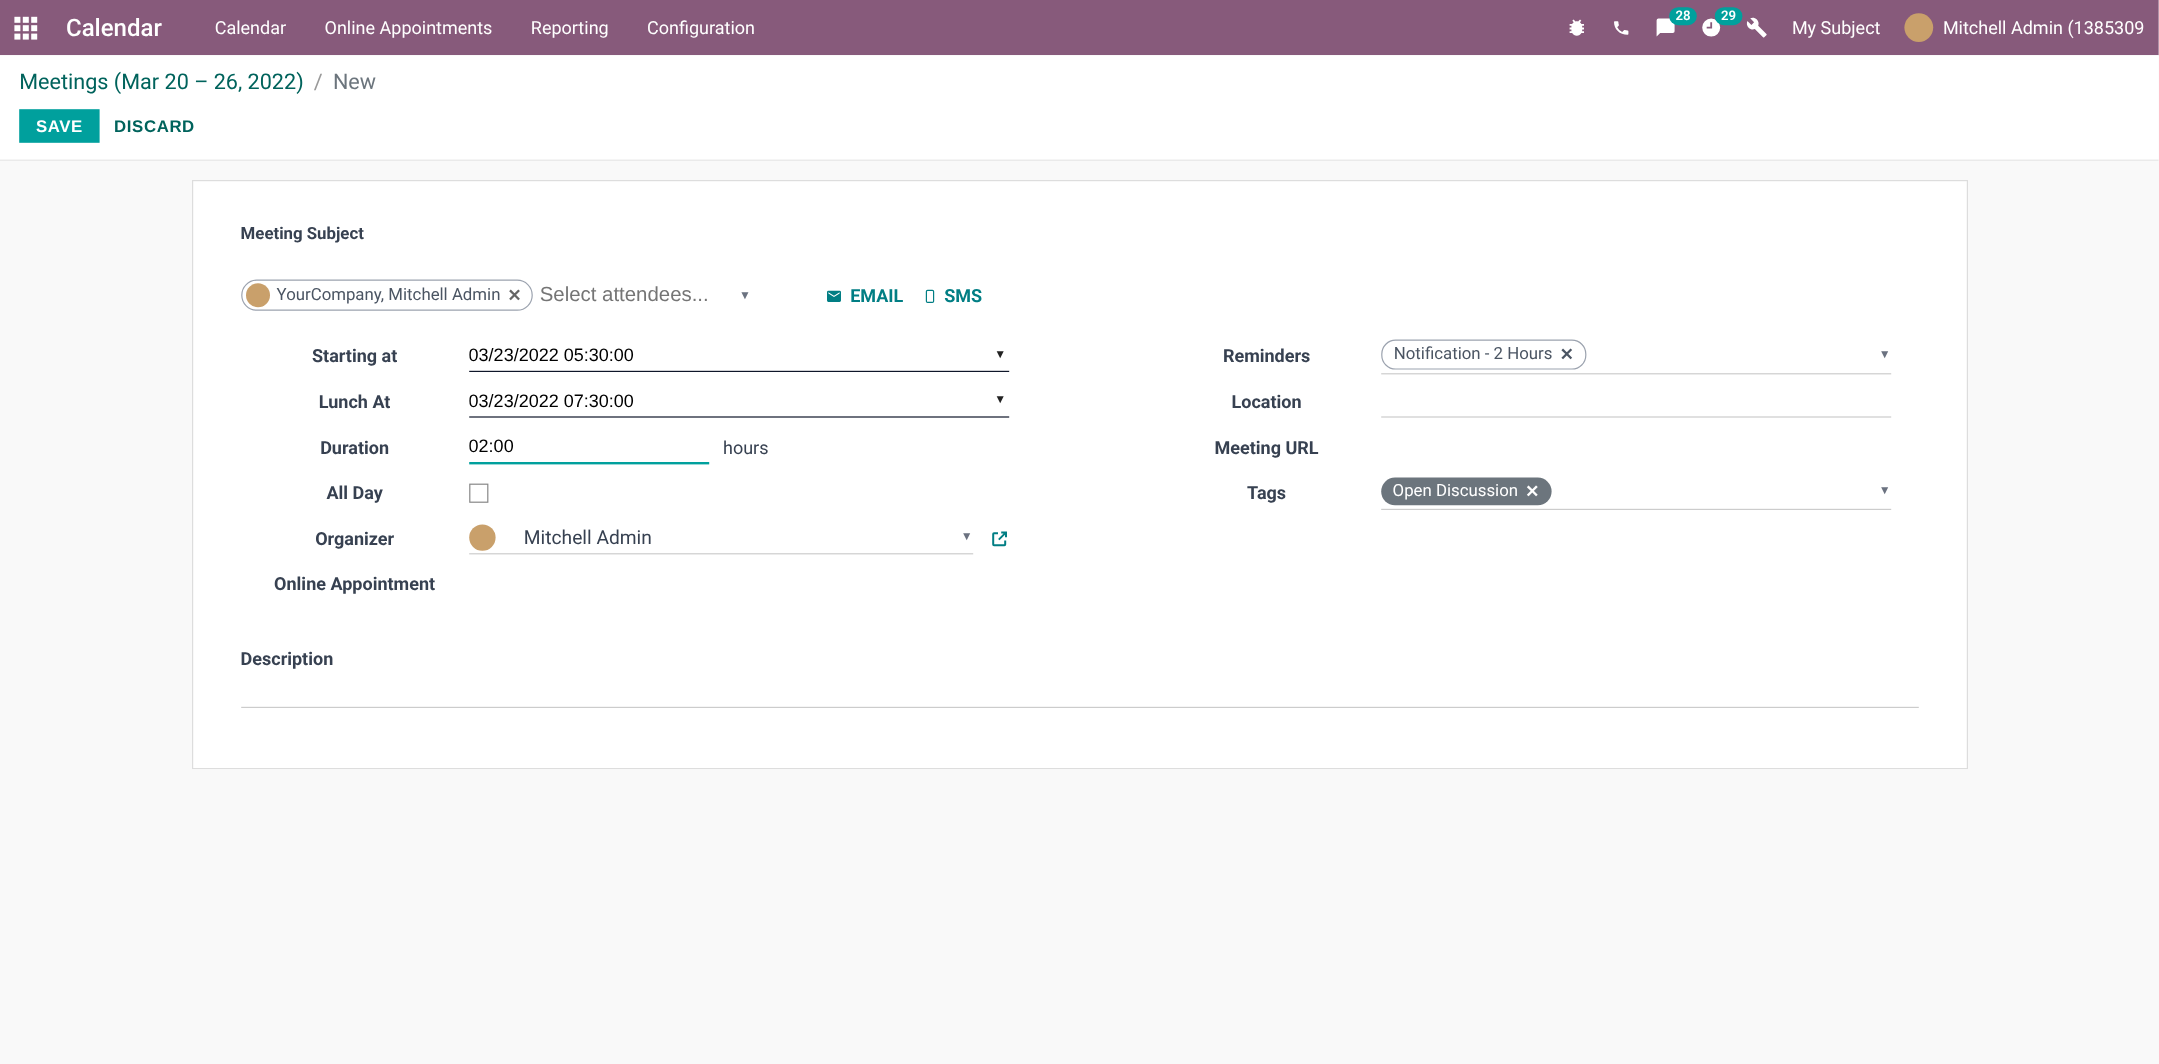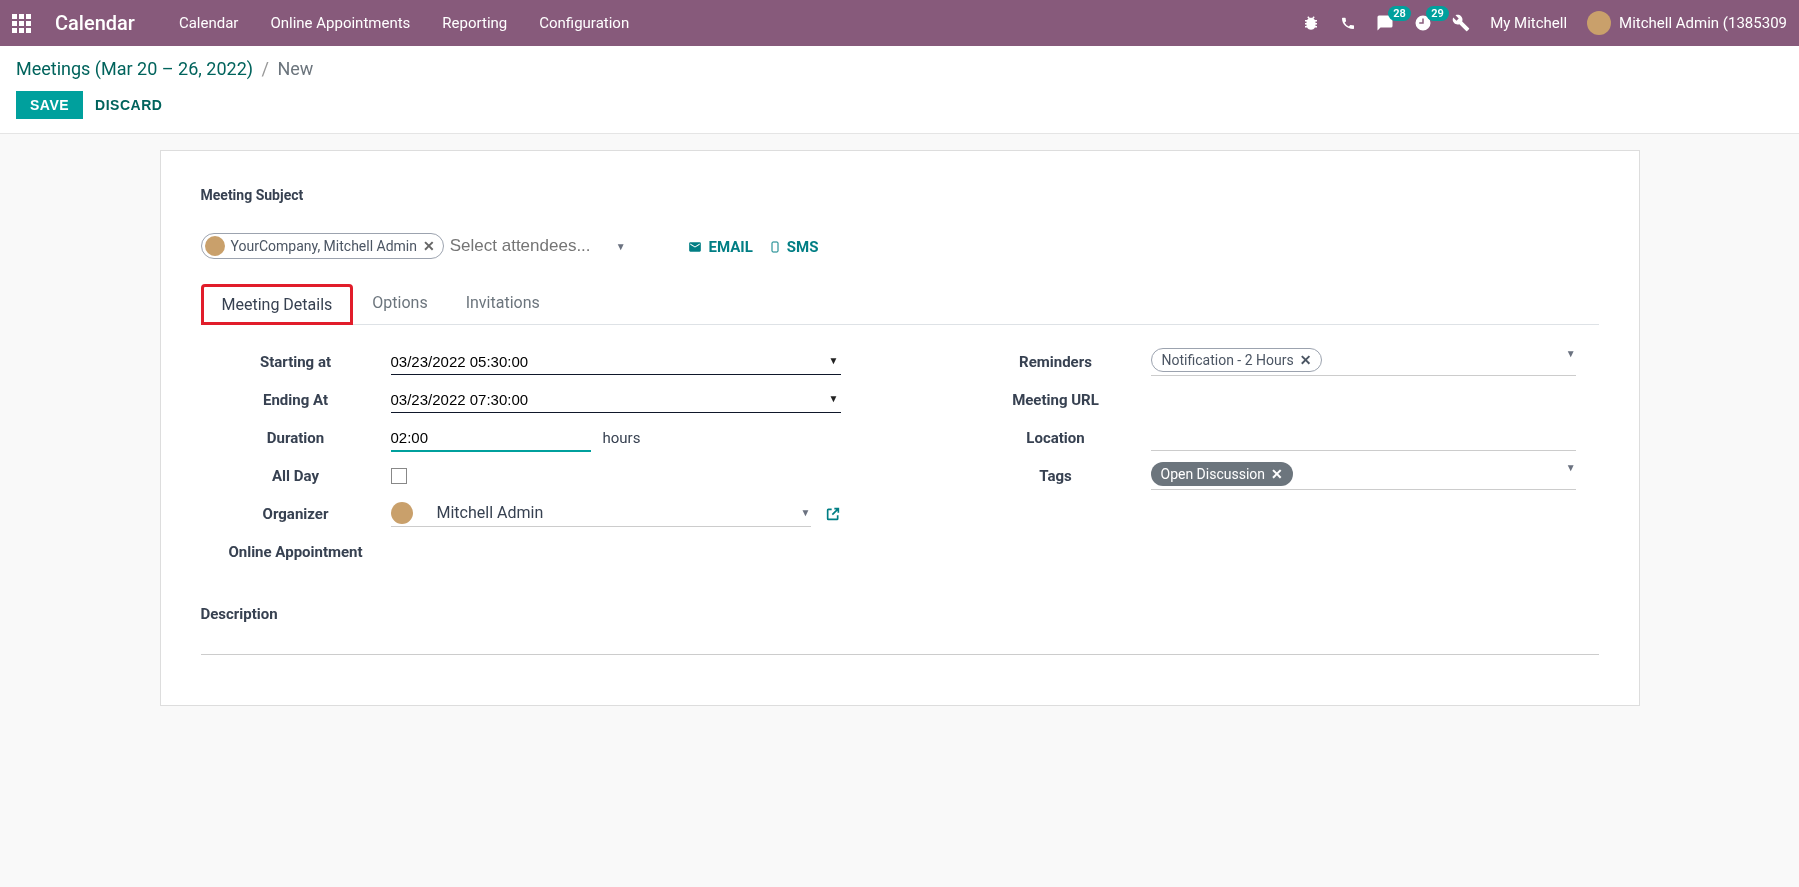--- a/index.html
+++ b/index.html
@@ -62,21 +62,21 @@
   .text-in.short { width:200px; border-bottom:2px solid #00A09D;}
   .dd-caret { position:absolute; right:2px; top:6px; color:#222; font-size:10px; pointer-events:none;}
   .hours-lbl { font-size:15px; color:#374151; margin-left:12px;}
   .cbox { width:16px; height:16px; border:1px solid #888; cursor:pointer;}
   .organizer-val { display:flex; align-items:center; gap:24px; border-bottom:1px solid #ccc; padding-bottom:2px; width: 420px;}
   .ext-link { color:#017e84; margin-left:14px; cursor:pointer;}
   .tag-chip { display:inline-flex; align-items:center; gap:6px; border-radius:12px; padding:3px 10px; font-size:14px;}
   .tag-chip.light { border:1px solid #9ca3af; color:#4b5563; background:#fff;}
   .tag-chip.dark { background:#6c757d; color:#fff;}
   .tag-chip .x { cursor:pointer; font-weight:700;}
-  .tagfield { display:flex; gap:6px; border-bottom:1px solid #ccc; padding-bottom:3px; min-height:28px;}
+  .tagfield { display:flex; align-items:center; gap:6px; border-bottom:1px solid #ccc; padding-bottom:3px; min-height:28px;}
   .tagfield .caret-down{ margin-left:auto;}
 
   .desc-label { font-size:15px; font-weight:700; color:#374151; margin-top:30px; display:block;}
   .desc-area { width:100%; border:none; border-bottom:1px solid #ccc; min-height:24px; margin-top:8px; outline:none;}
   svg { display:block; }
 </style>
 </head>
 <body>
 
 <div class="navbar">
@@ -121,21 +121,21 @@
       <svg width="18" height="18" viewBox="0 0 24 24" fill="#fff">
           <path d="M12 2a10 10 0 100 20 10 10 0 000-20zm1 11H7v-2h4V6h2v7z"></path>
         </svg>
       <span class="badge">29</span>
     </div>
     <div class="icon-btn">
       <svg width="18" height="18" viewBox="0 0 24 24" fill="#fff">
           <path d="M22.7 19l-9.1-9.1c.9-2.3.4-5-1.5-6.9-2-2-5-2.4-7.4-1.3L9 6 6 9 1.6 4.7C.4 7.1.9 10.1 2.9 12.1c1.9 1.9 4.6 2.4 6.9 1.5l9.1 9.1c.4.4 1 .4 1.4 0l2.3-2.3c.5-.4.5-1.1.1-1.4z"></path>
         </svg>
     </div>
-    <div>My Mitchell</div>
+    <div>My Subject</div>
     <div class="user-sec">
       <div class="avatar-sm"></div>
       <span>Mitchell Admin (1385309</span>
     </div>
   </div>
 </div>
 
 <div class="control-panel">
   <div class="breadcrumb">
     <span class="bc-link">Meetings (Mar 20 – 26, 2022)</span>
@@ -170,38 +170,33 @@
         <span>EMAIL</span>
       </a>
       <a class="link-btn">
         <svg width="12" height="16" viewBox="0 0 24 24" fill="none" stroke="#017e84" stroke-width="2">
             <rect x="6" y="2" width="12" height="20" rx="2"></rect>
           </svg>
         <span>SMS</span>
       </a>
     </div>
 
-    <div class="tabs">
-      <div class="tab active tab-highlight">Meeting Details</div>
-      <div class="tab">Options</div>
-      <div class="tab">Invitations</div>
-    </div>
 
     <div class="details">
 
       <div class="col">
         <div class="frow">
           <div class="flabel">Starting at</div>
           <div class="fval">
             <input class="text-in" value="03/23/2022 05:30:00" style="">
             <span class="dd-caret">▼</span>
           </div>
         </div>
         <div class="frow">
-          <div class="flabel">Ending At</div>
+          <div class="flabel">Lunch At</div>
           <div class="fval">
             <input class="text-in" value="03/23/2022 07:30:00" style="">
             <span class="dd-caret">▼</span>
           </div>
         </div>
         <div class="frow">
           <div class="flabel">Duration</div>
           <div class="fval" style="display:flex; align-items:center;">
             <input class="text-in short" value="02:00" style="">
             <span class="hours-lbl">hours</span>
@@ -242,26 +237,26 @@
             <div class="tagfield">
               <span class="tag-chip light">
                 <span>Notification - 2 Hours</span>
                 <span class="x">✕</span>
               </span>
               <span class="caret-down">▼</span>
             </div>
           </div>
         </div>
         <div class="frow">
+          <div class="flabel">Location</div>
+          <div class="fval"><input class="text-in" style="border-bottom: 1px solid rgb(204, 204, 204);"></div>
+        </div>
+        <div class="frow">
           <div class="flabel">Meeting URL</div>
           <div class="fval"></div>
-        </div>
-        <div class="frow">
-          <div class="flabel">Location</div>
-          <div class="fval"><input class="text-in" style="border-bottom: 1px solid rgb(204, 204, 204);"></div>
         </div>
         <div class="frow">
           <div class="flabel">Tags</div>
           <div class="fval">
             <div class="tagfield">
               <span class="tag-chip dark">
                 <span>Open Discussion</span>
                 <span class="x">✕</span>
               </span>
               <span class="caret-down">▼</span>

